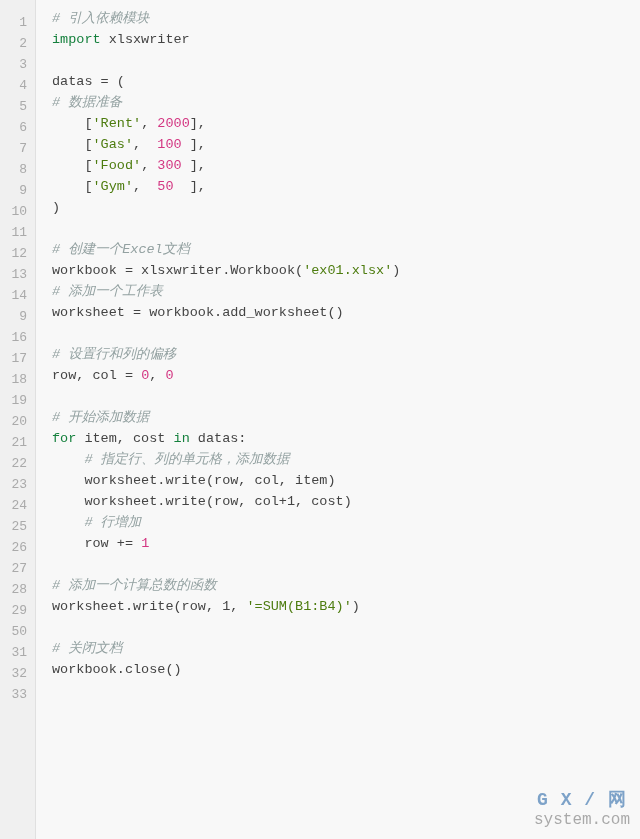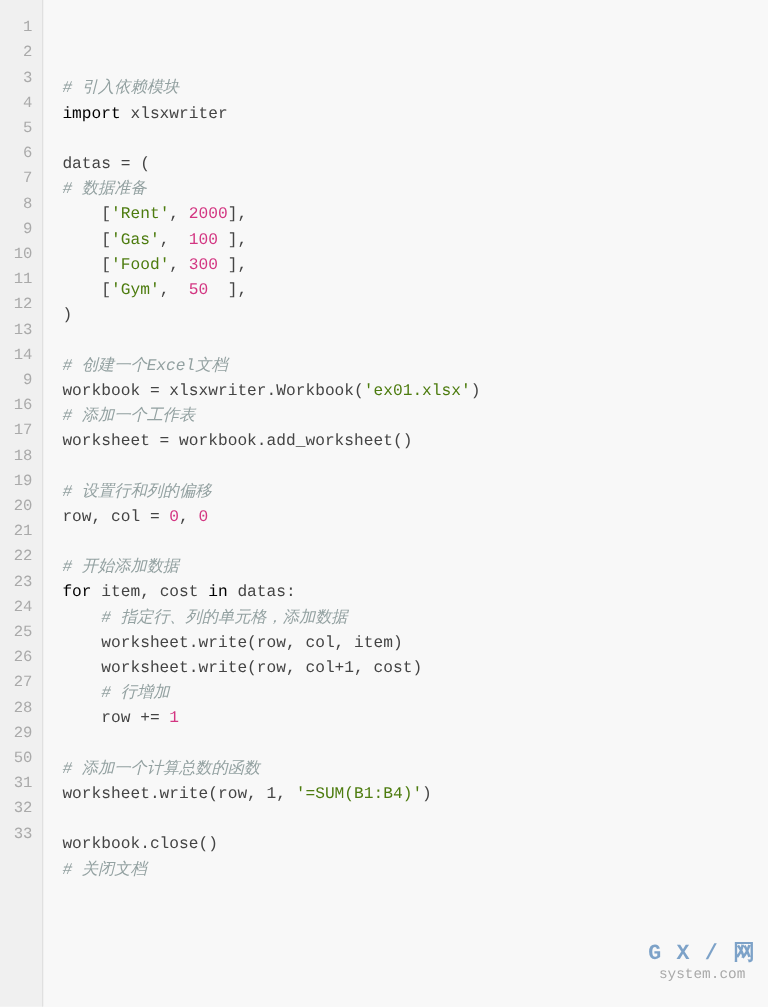--- a/index.html
+++ b/index.html
@@ -35,76 +35,75 @@
       line-height: 21px;
     }
 
     .line-numbers span {
       display: block;
       font-size: 13px;
       color: #aaa;
     }
 
     .code-content {
-      padding: 20px 16px;
+      padding: 8px 16px;
       flex: 1;
       line-height: 21px;
       overflow-x: auto;
-      margin-top: 44px;
     }
 
     .code-line {
       display: block;
       white-space: pre;
       line-height: 21px;
       min-height: 21px;
       font-size: 13.5px;
     }
 
     .comment {
       color: #93a1a1;
       font-style: italic;
     }
 
     .keyword {
-      color: #000000;
+      color: #15803d;
     }
 
     .string {
       color: #4d7c0f;
     }
 
     .number {
       color: #d33682;
     }
 
     .plain {
       color: #444;
       font-family: Liberation Mono, monospace;
     }
 
     .watermark {
       position: absolute;
-      bottom: 20px;
+      bottom: 10px;
       right: 10px;
       display: flex;
       flex-direction: column;
       align-items: center;
       opacity: 0.7;
     }
 
     .watermark-top {
       font-size: 18px;
       font-weight: bold;
       color: #4a7fb5;
       letter-spacing: 1px;
     }
 
     .watermark-bottom {
-      font-size: 12px;
+      font-size: 16px;
       color: #888;
     }
   </style>
 </head>
 <body>
 
 <div class="code-container">
   <div class="line-numbers" id="line-numbers-col">
   <span>1</span>
       <span>2</span>
@@ -164,20 +163,20 @@
       <span class="code-line"><span class="keyword">for</span><span class="plain"> item, cost </span><span class="keyword">in</span><span class="plain"> datas:</span></span>
       <span class="code-line"><span class="plain">    </span><span class="comment"># 指定行、列的单元格，添加数据</span></span>
       <span class="code-line"><span class="plain">    worksheet.write(row, col, item)</span></span>
       <span class="code-line"><span class="plain">    worksheet.write(row, col+1, cost)</span></span>
       <span class="code-line"><span class="plain">    </span><span class="comment"># 行增加</span></span>
       <span class="code-line"><span class="plain">    row += </span><span class="number">1</span></span>
       <span class="code-line">&nbsp;</span>
       <span class="code-line"><span class="comment"># 添加一个计算总数的函数</span></span>
       <span class="code-line"><span class="plain">worksheet.write(row, 1, </span><span class="string">'=SUM(B1:B4)'</span><span class="plain">)</span></span>
       <span class="code-line">&nbsp;</span>
+      <span class="code-line"><span class="comment"># 关闭文档</span></span>
       <span class="code-line"><span class="plain">workbook.close()</span></span>
-      <span class="code-line"><span class="comment"># 关闭文档</span></span>
     </div>
   <div class="watermark">
     <span class="watermark-top">G X / 网</span>
     <span class="watermark-bottom">system.com</span>
   </div>
 </div>
 
 </body></html>

